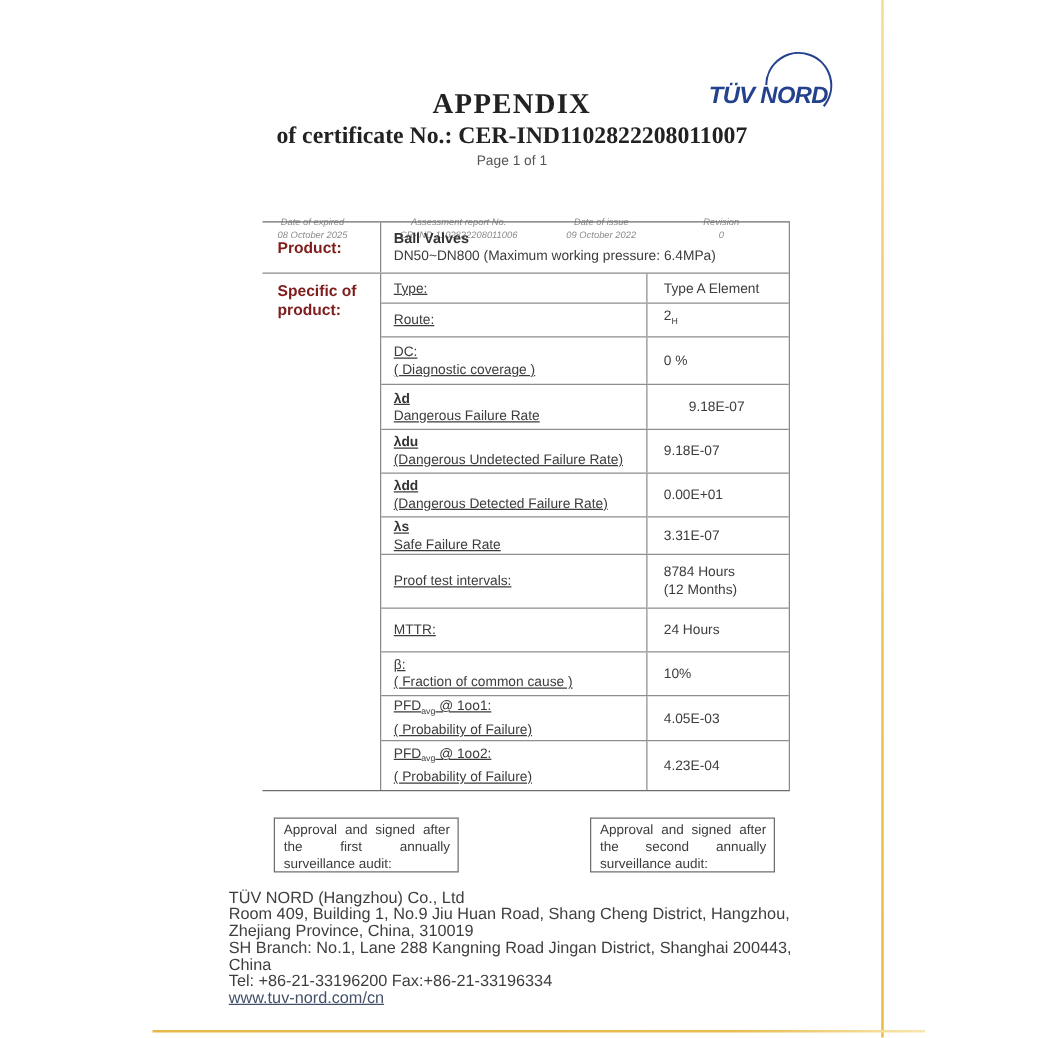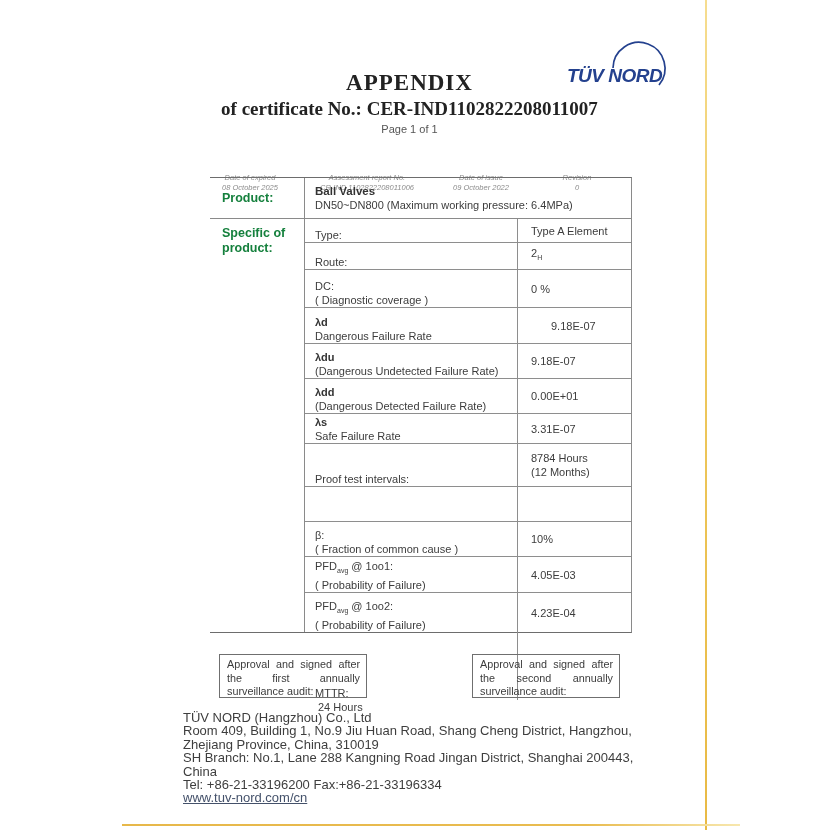--- a/index.html
+++ b/index.html
@@ -27,44 +27,44 @@
   .meta .mcol{position:absolute;text-align:center;transform:translateX(-50%);white-space:nowrap;margin-top:40px;}
   .m1{left:250px;} .m2{left:367px;} .m3{left:481px;} .m4{left:577px;}
 
   
   .spec-table{position:absolute;left:210px;top:177px;width:422px;
     border-top:1.5px solid #6d6d6d;border-bottom:1.5px solid #6d6d6d;border-right:1px solid #8a8a8a;
     box-sizing:border-box;font-size:11px;color:#3c3c3c;}
   .prod-row{display:flex;height:41px;border-bottom:1px solid #8a8a8a;box-sizing:border-box;}
   .spec-row{display:flex;}
   .label-cell{width:95px;flex:0 0 95px;border-right:1px solid #8a8a8a;box-sizing:border-box;
-    font-weight:bold;font-size:12.5px;color:#15803d;padding:0 4px 0 12px;}
+    font-weight:bold;font-size:12.5px;color:#7f1d1d;padding:0 4px 0 12px;}
   .prod-row .label-cell{display:flex;flex-direction:column;justify-content:center;}
   .spec-row .label-cell{padding-top:7px;line-height:15px;}
   .prod-content{flex:1;display:flex;flex-direction:column;justify-content:center;padding-left:10px;line-height:14px;}
   .prod-name{font-weight:bold;font-size:11.5px;color:#333;}
   .prod-desc{font-size:11px;}
   .spec-rows{flex:1;display:flex;flex-direction:column;}
   .trow{display:flex;border-bottom:1px solid #8e8e8e;box-sizing:border-box;}
   .trow:last-child{border-bottom:none;}
   .cell-param{width:213px;flex:0 0 213px;border-right:1px solid #8e8e8e;box-sizing:border-box;
-    display:flex;flex-direction:column;justify-content:flex-end;padding-left:10px;line-height:14px;}
+    display:flex;flex-direction:column;justify-content:center;padding-left:10px;line-height:14px;text-decoration:underline;}
   .cell-value{flex:1;display:flex;flex-direction:column;justify-content:center;padding-left:13px;line-height:14px;}
   .l1,.l2{display:block;}
   .b .l1{font-weight:bold;color:#333;}
   sub{font-size:7px;}
   .trow:nth-child(1){height:24px;}
   .trow:nth-child(2){height:27px;}
   .trow:nth-child(3){height:38px;}
   .trow:nth-child(4){height:36px;gap:20px;}
   .trow:nth-child(5){height:35px;}
   .trow:nth-child(6){height:35px;}
   .trow:nth-child(7){height:30px;}
   .trow:nth-child(8){height:43px;}
-  .trow:nth-child(9){height:35px;flex-direction:column;}
+  .trow:nth-child(9){height:35px;}
   .trow:nth-child(10){height:35px;}
   .trow:nth-child(11){height:36px;}
   .trow:nth-child(12){height:39px;}
 
   
   .sigbox{position:absolute;top:654px;width:148px;height:44px;border:1px solid #6f6f6f;
     box-sizing:border-box;padding:3px 6px 0 7px;font-size:10.8px;line-height:13.5px;
     text-align:justify;color:#3c3c3c;}
   .sig1{left:219px;} .sig2{left:472px;}
 

